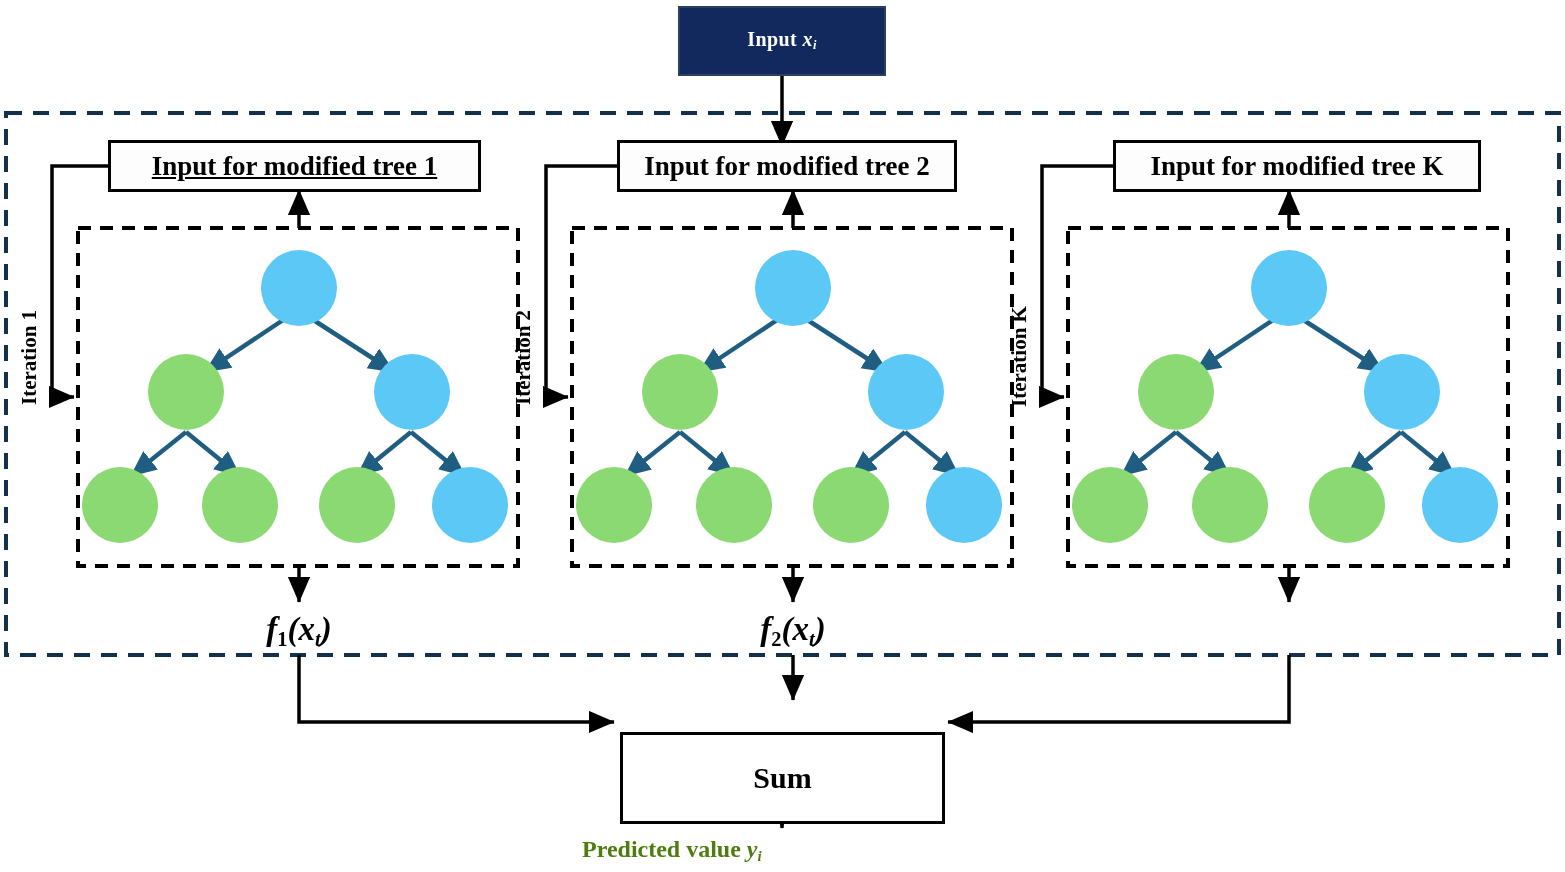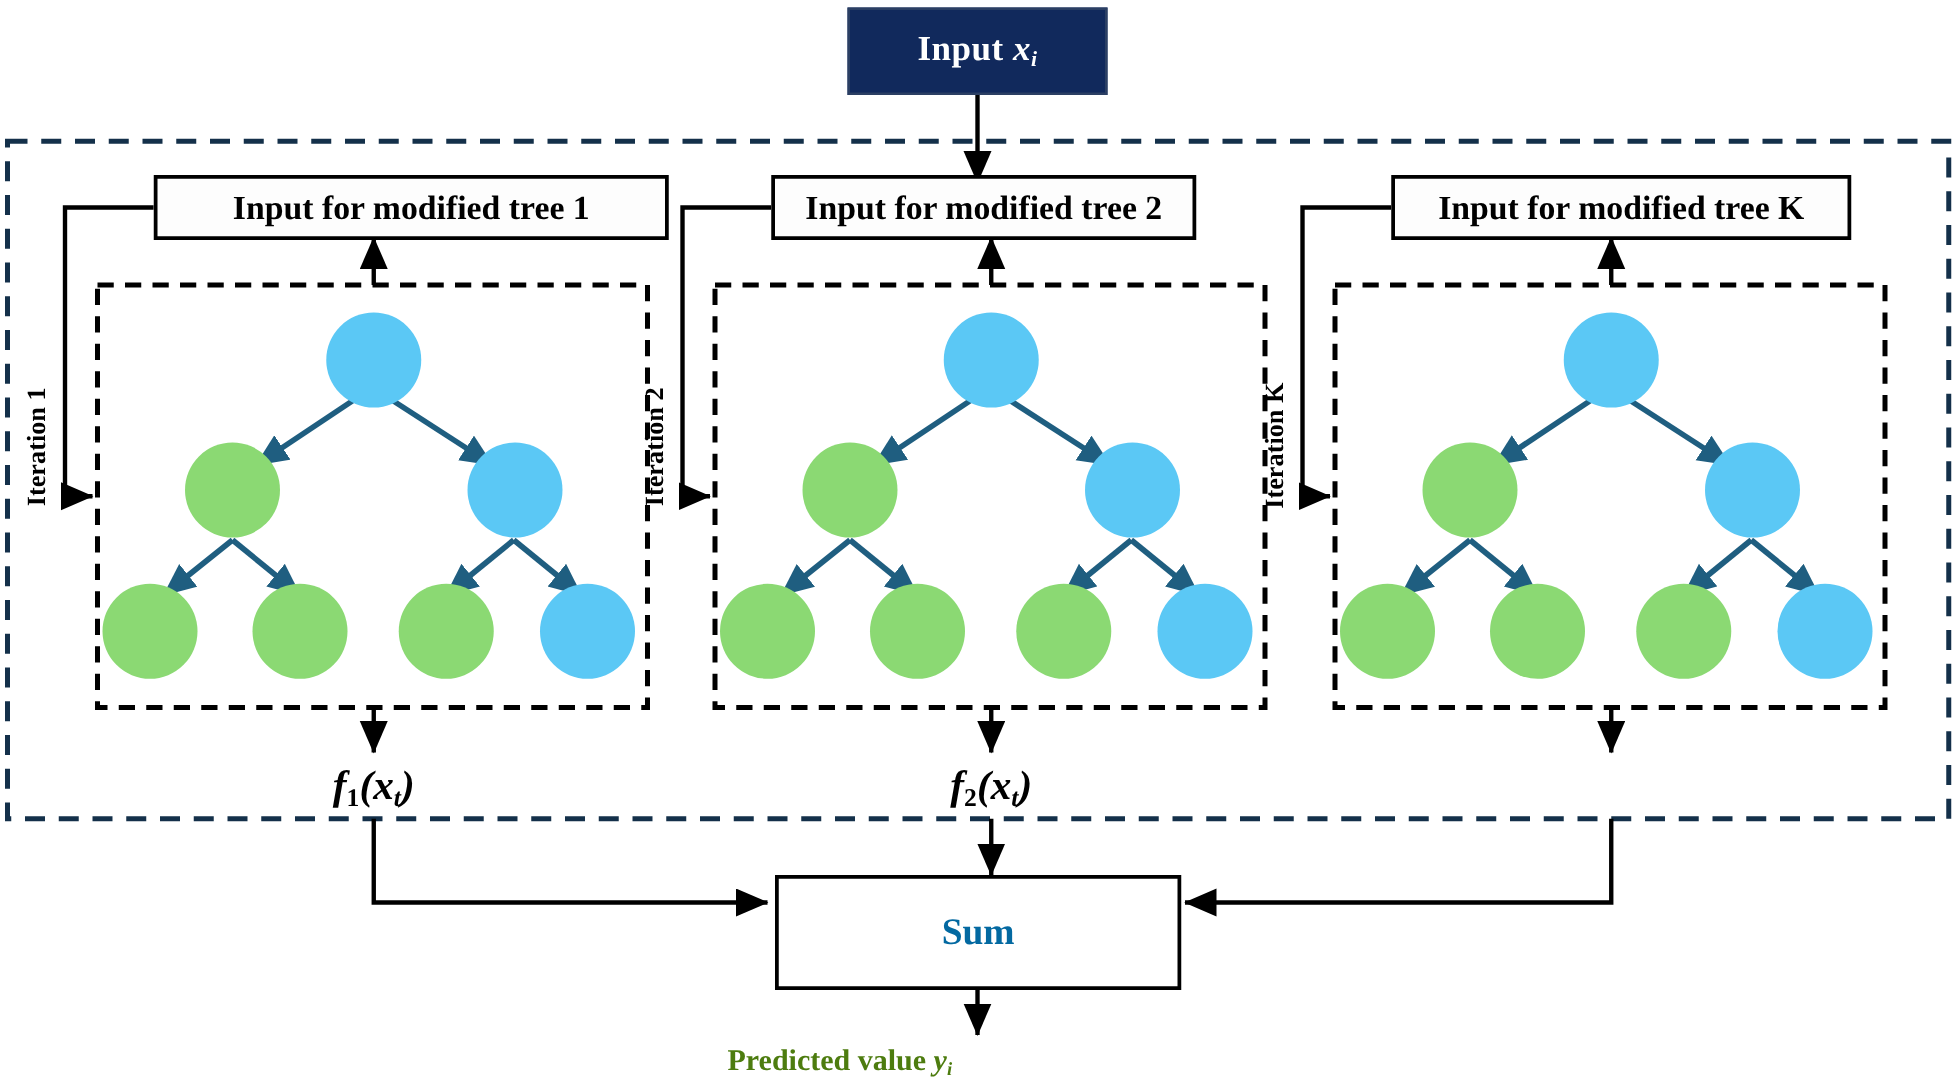--- a/index.html
+++ b/index.html
@@ -9,29 +9,29 @@
   }
   #stage{position:absolute;left:0;top:0;width:1565px;height:872px;}
   svg{position:absolute;left:0;top:0;}
 
   
   .box{position:absolute;box-sizing:border-box;display:flex;
        align-items:center;justify-content:center;text-align:center;}
 
   .input-box{
     background:#11295C;border:2px solid #2b3f63;color:#ffffff;
-    font-weight:bold;font-size:28px;letter-spacing:.4px;
+    font-weight:bold;font-size:20px;letter-spacing:.4px;
   }
   .tree-head{
     background:#fdfdfd;border:3px solid #000000;color:#000000;
     font-weight:bold;font-size:27px;
   }
   .sum-box{
     background:#ffffff;border:3px solid #000000;
-    color:#0369a1;font-weight:bold;font-size:30px;
+    color:#000000;font-weight:bold;font-size:30px;margin-top:32px;
   }
   .f-label{
     position:absolute;text-align:center;color:#000;
     font-weight:bold;font-size:33px;font-style:italic;
     font-family:"Liberation Serif", serif;white-space:nowrap;
   }
   .pred-label{
     position:absolute;text-align:left;color:#4d7c0f;
     font-weight:bold;font-size:24px;white-space:nowrap;
   }
@@ -141,21 +141,21 @@
 
     <path d="M782,792 L782,828" stroke="#000000" stroke-width="3.5" fill="none" marker-end="url(#ah-black)"></path>
   </svg>
 
   <div class="box input-box" style="left:678px;top:6px;width:208px;height:70px;">
     <span>
       <span>Input </span><span class="mathvar">x</span><span class="sub">i</span>
     </span>
   </div>
 
-  <div class="box tree-head" style="left:123px;top:140px;width:412px;height:52px;">
+  <div class="box tree-head" style="left:108px;top:140px;width:373px;height:52px;text-decoration:underline;">
     <span>Input for modified tree 1</span>
   </div>
   <div class="box tree-head" style="left:617px;top:140px;width:340px;height:52px;">
     <span>Input for modified tree 2</span>
   </div>
   <div class="box tree-head" style="left:1113px;top:140px;width:368px;height:52px;">
     <span>Input for modified tree K</span>
   </div>
 
   <div class="iter-label" style="left:42px;top:380px;">Iteration 1</div>

